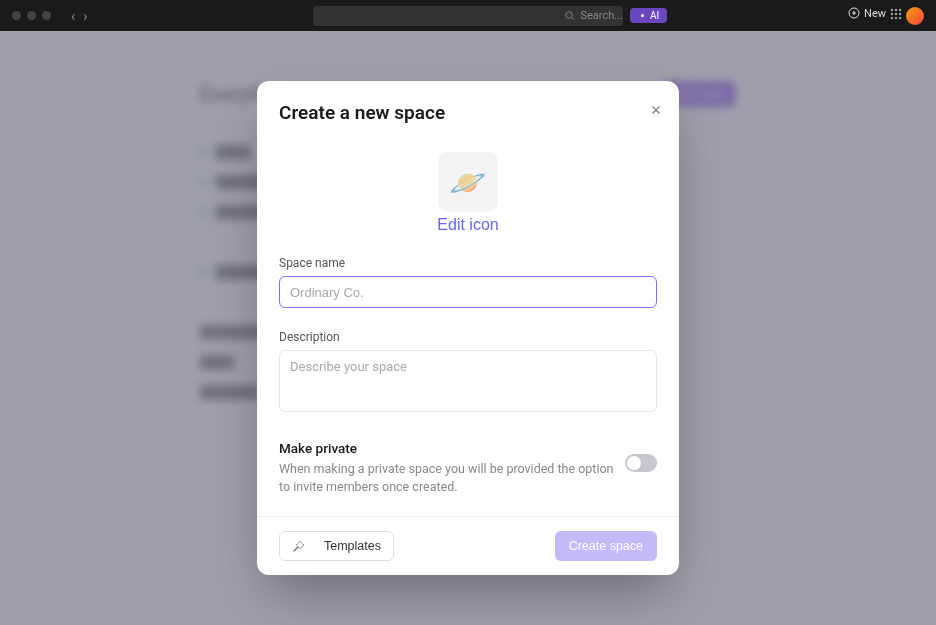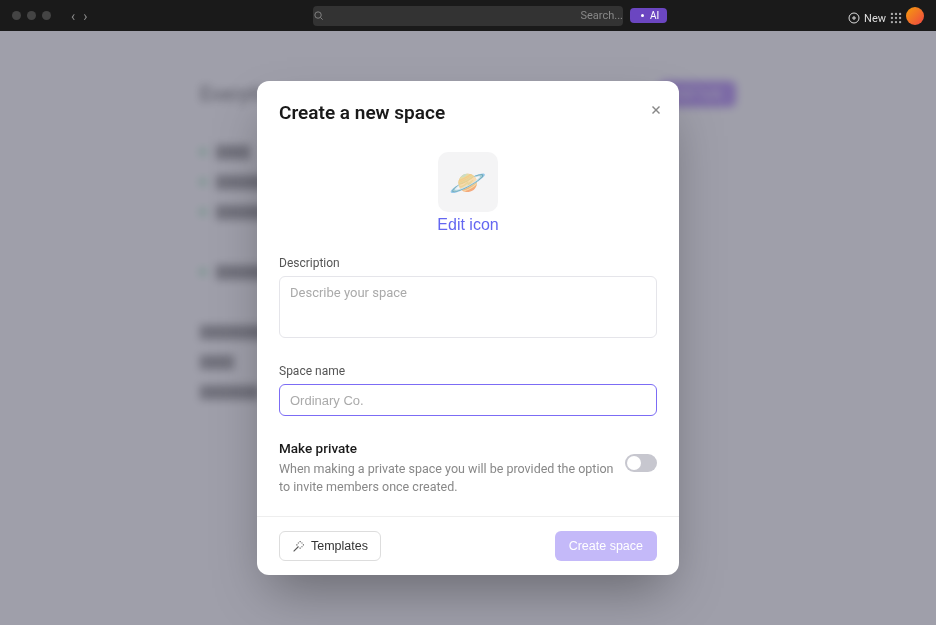--- a/index.html
+++ b/index.html
@@ -19,29 +19,29 @@
       padding: 0 12px;
       position: relative;
     }
     .traffic-lights { display: flex; gap: 6px; }
     .tl { width: 9px; height: 9px; border-radius: 50%; background: #444; }
     .navarrows { display: flex; gap: 8px; margin-left: 20px; }
     .navarrow { color: #888; cursor: pointer; font-size: 14px; }
     .searchbar {
       position: absolute; left: 50%; transform: translateX(-50%);
       width: 310px; height: 20px; background: #333; border-radius: 4px;
-      display: flex; align-items: center; justify-content: space-between;
+      display: flex; align-items: center; justify-content: flex-end;
       color: #888; font-size: 11px; gap: 6px;
     }
     .ai-badge {
       position: absolute; left: 630px;
       background: #6b46c1; color: #fff; font-size: 10px;
       padding: 2px 8px; border-radius: 4px; display: flex; align-items: center; gap: 3px;
     }
-    .topbar-right { position: absolute; right: 12px; display: flex; align-items: flex-end; gap: 3px; }
+    .topbar-right { position: absolute; right: 12px; display: flex; align-items: flex-start; gap: 3px; }
     .new-btn { color: #ddd; font-size: 11px; display: flex; align-items: center; gap: 4px; }
     .grid-icon { color: #aaa; }
     .avatar { width: 18px; height: 18px; border-radius: 50%; background: linear-gradient(135deg,#f59e0b,#ef4444); }
 
     .backdrop {
       position: absolute;
       top: 31px; left: 0; right: 0; bottom: 0;
       background: #fff;
     }
     .dim {
@@ -135,21 +135,21 @@
       width: 14px; height: 14px; border-radius: 50%; background: #fff;
     }
     .modal-footer {
       border-top: 1px solid #eee;
       padding: 14px 22px;
       display: flex; justify-content: space-between; align-items: center;
     }
     .templates-btn {
       border: 1px solid #ddd; background: #fff; border-radius: 6px;
       padding: 7px 12px; font-size: 12.5px; color: #333;
-      display: flex; align-items: center; gap: 6px; cursor: pointer;
+      display: flex; align-items: center; gap: 19px; cursor: pointer;
     }
     .create-btn {
       background: #c4b9f9; color: #fff; border: none; border-radius: 6px;
       padding: 8px 14px; font-size: 12.5px; cursor: pointer; text-align: right;
     }
   </style>
 </head>
 <body>
 
 <div class="topbar">
@@ -253,27 +253,27 @@
   </div>
   <div class="modal-body">
     <div class="icon-section">
       <div class="icon-box">
         <span>🪐</span>
       </div>
       <button class="edit-icon-link">Edit icon</button>
     </div>
 
     <div class="field">
+      <label class="field-label">Space name</label>
+      <input class="text-input" type="text" placeholder="Ordinary Co." style="">
+    </div>
+
+    <div class="field">
       <label class="field-label">Description</label>
       <textarea class="textarea-input" placeholder="Describe your space" style=""></textarea>
-    </div>
-
-    <div class="field">
-      <label class="field-label">Space name</label>
-      <input class="text-input" type="text" placeholder="Ordinary Co." style="">
     </div>
 
     <div class="private-row">
       <div class="private-text">
         <div class="private-title">Make private</div>
         <div class="private-desc">When making a private space you will be provided the option to invite members once created.</div>
       </div>
       <div class="toggle">
         <div class="toggle-knob"></div>
       </div>

